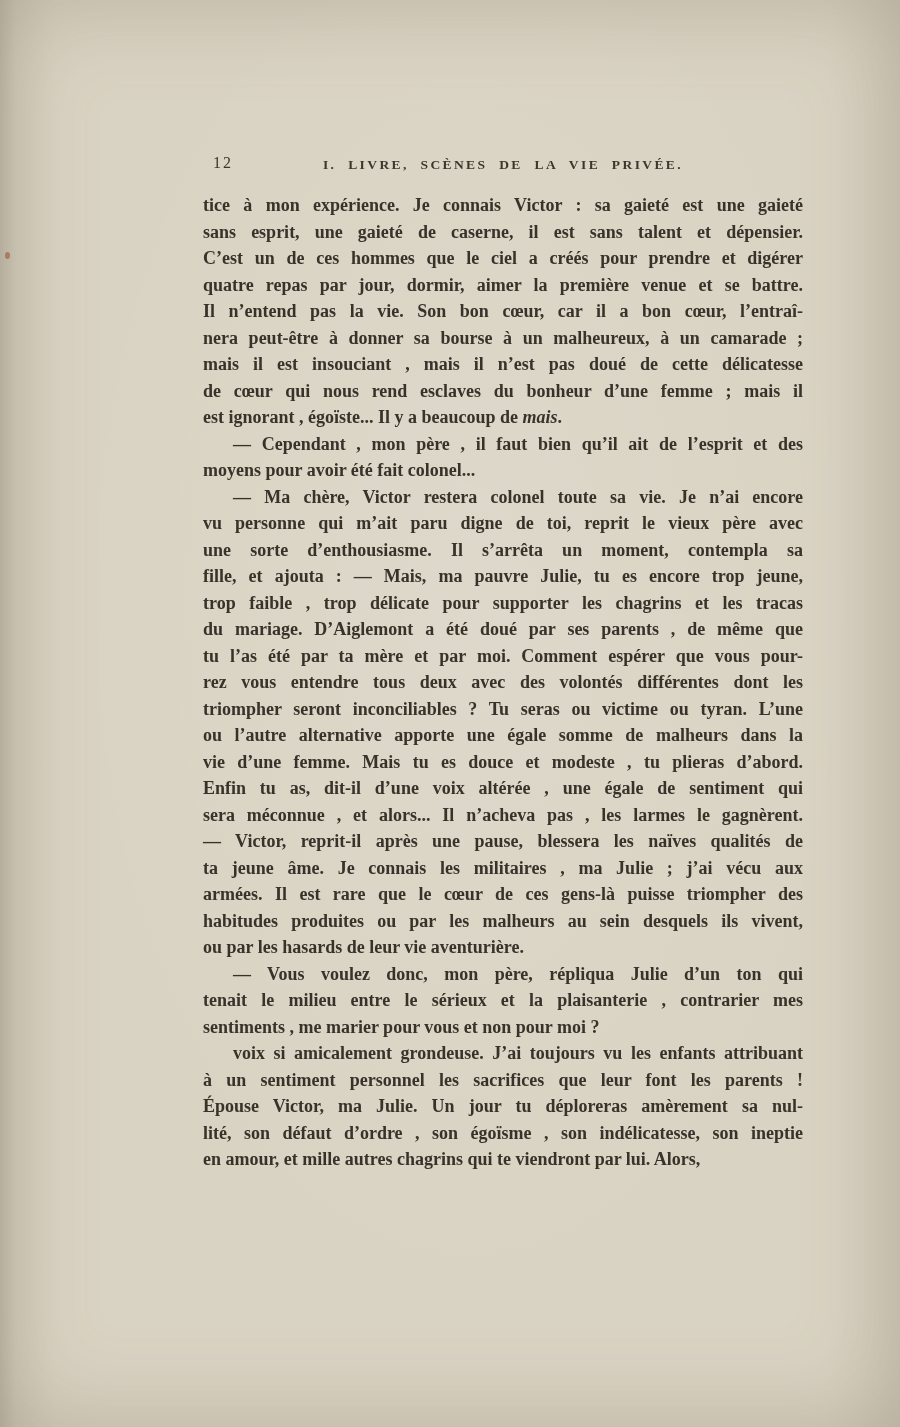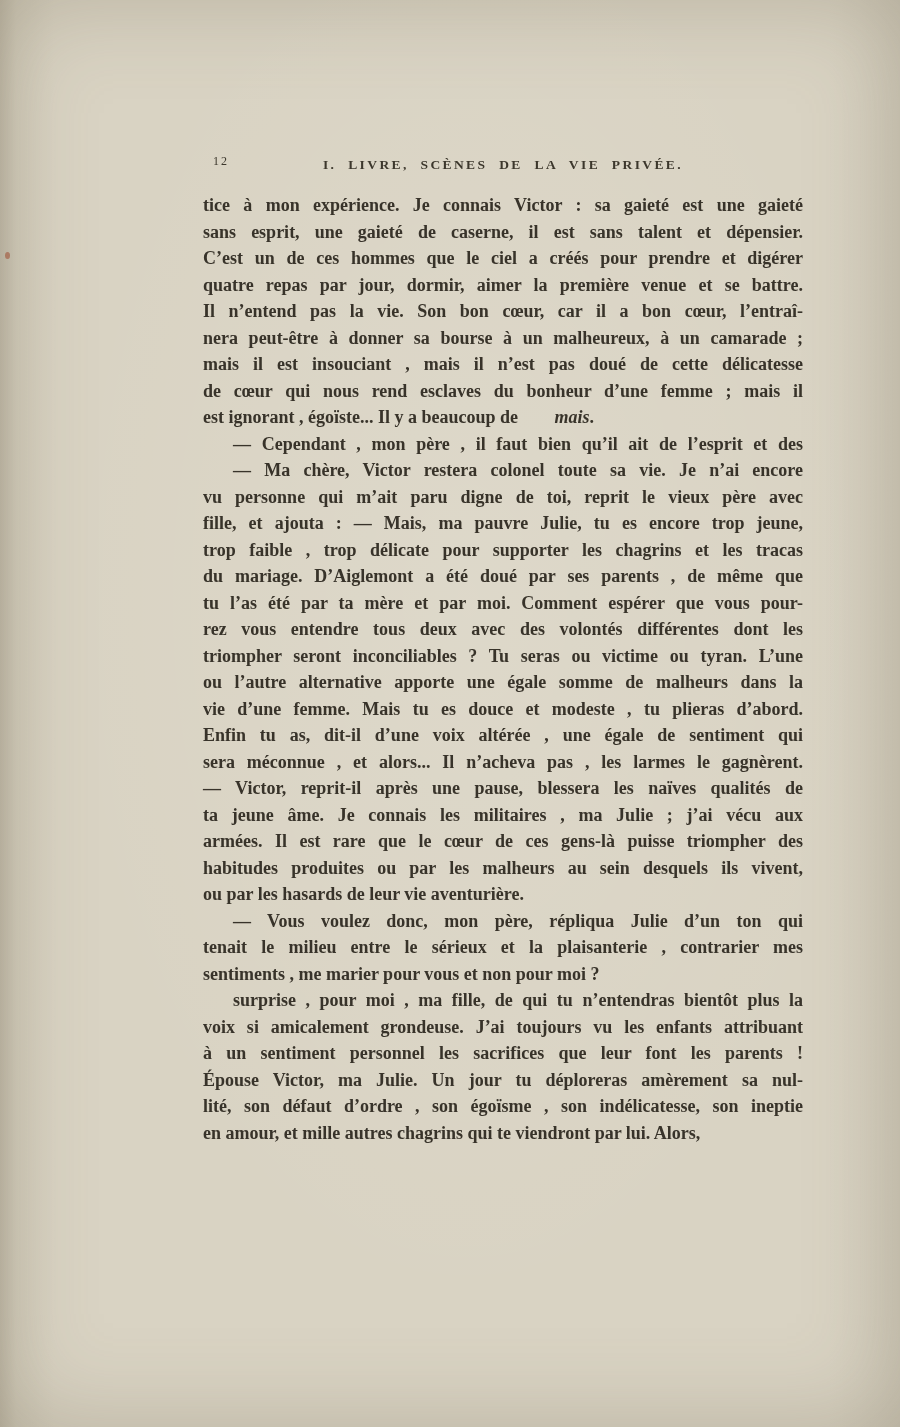--- a/index.html
+++ b/index.html
@@ -44,21 +44,21 @@
     letter-spacing: 2.4px;
     word-spacing: 6px;
     color: #3c372c;
     font-weight: bold;
   }
 
   .page-num {
     position: absolute;
     left: 10px;
     top: -3px;
-    font-size: 12px;
+    font-size: 16px;
     font-weight: normal;
     letter-spacing: 2px;
     word-spacing: 0;
   }
 
   .body {
     margin-top: 17px;
     font-size: 18px;
     line-height: 26.5px;
     font-weight: bold;
@@ -69,21 +69,21 @@
   .paragraph.indent .line:first-child { text-indent: 30px; }
 
   .line {
     text-align: justify;
     text-align-last: justify;
     white-space: normal;
   }
 
   .line.last { text-align-last: left; }
 
-  .line i { font-style: italic; margin-left: 32px; }
+  .line i { font-style: italic; }
 </style>
 </head>
 <body>
 
 <div class="scan">
   <div class="blemish"></div>
 
   <div class="text-block">
     <div class="header-row">
       <span class="page-num">12</span>
@@ -97,24 +97,26 @@
           <div class="line">C’est un de ces hommes que le ciel a créés pour prendre et digérer</div>
           <div class="line">quatre repas par jour, dormir, aimer la première venue et se battre.</div>
           <div class="line">Il n’entend pas la vie. Son bon cœur, car il a bon cœur, l’entraî-</div>
           <div class="line">nera peut-être à donner sa bourse à un malheureux, à un camarade ;</div>
           <div class="line">mais il est insouciant , mais il n’est pas doué de cette délicatesse</div>
           <div class="line">de cœur qui nous rend esclaves du bonheur d’une femme ; mais il</div>
           <div class="line last">est ignorant , égoïste... Il y a beaucoup de <i>mais</i>.</div>
         </div>
         <div class="paragraph indent">
           <div class="line">— Cependant , mon père , il faut bien qu’il ait de l’esprit et des</div>
+          <div class="line last">moyens pour avoir été fait colonel...</div>
         </div>
         <div class="paragraph indent">
           <div class="line">— Ma chère, Victor restera colonel toute sa vie. Je n’ai encore</div>
           <div class="line">vu personne qui m’ait paru digne de toi, reprit le vieux père avec</div>
+          <div class="line">une sorte d’enthousiasme. Il s’arrêta un moment, contempla sa</div>
           <div class="line">fille, et ajouta : — Mais, ma pauvre Julie, tu es encore trop jeune,</div>
           <div class="line">trop faible , trop délicate pour supporter les chagrins et les tracas</div>
           <div class="line">du mariage. D’Aiglemont a été doué par ses parents , de même que</div>
           <div class="line">tu l’as été par ta mère et par moi. Comment espérer que vous pour-</div>
           <div class="line">rez vous entendre tous deux avec des volontés différentes dont les</div>
           <div class="line">triompher seront inconciliables ? Tu seras ou victime ou tyran. L’une</div>
           <div class="line">ou l’autre alternative apporte une égale somme de malheurs dans la</div>
           <div class="line">vie d’une femme. Mais tu es douce et modeste , tu plieras d’abord.</div>
           <div class="line">Enfin tu as, dit-il d’une voix altérée , une égale de sentiment qui</div>
           <div class="line">sera méconnue , et alors... Il n’acheva pas , les larmes le gagnèrent.</div>
@@ -123,21 +125,20 @@
           <div class="line">armées. Il est rare que le cœur de ces gens-là puisse triompher des</div>
           <div class="line">habitudes produites ou par les malheurs au sein desquels ils vivent,</div>
           <div class="line last">ou par les hasards de leur vie aventurière.</div>
         </div>
         <div class="paragraph indent">
           <div class="line">— Vous voulez donc, mon père, répliqua Julie d’un ton qui</div>
           <div class="line">tenait le milieu entre le sérieux et la plaisanterie , contrarier mes</div>
           <div class="line last">sentiments , me marier pour vous et non pour moi ?</div>
         </div>
         <div class="paragraph indent">
-          <div class="line">surprise , pour moi , ma fille, de qui tu n’entendras bientôt plus la</div>
           <div class="line">voix si amicalement grondeuse. J’ai toujours vu les enfants attribuant</div>
           <div class="line">à un sentiment personnel les sacrifices que leur font les parents !</div>
           <div class="line">Épouse Victor, ma Julie. Un jour tu déploreras amèrement sa nul-</div>
           <div class="line">lité, son défaut d’ordre , son égoïsme , son indélicatesse, son ineptie</div>
           <div class="line last">en amour, et mille autres chagrins qui te viendront par lui. Alors,</div>
         </div>
       </div>
   </div>
 </div>
 

